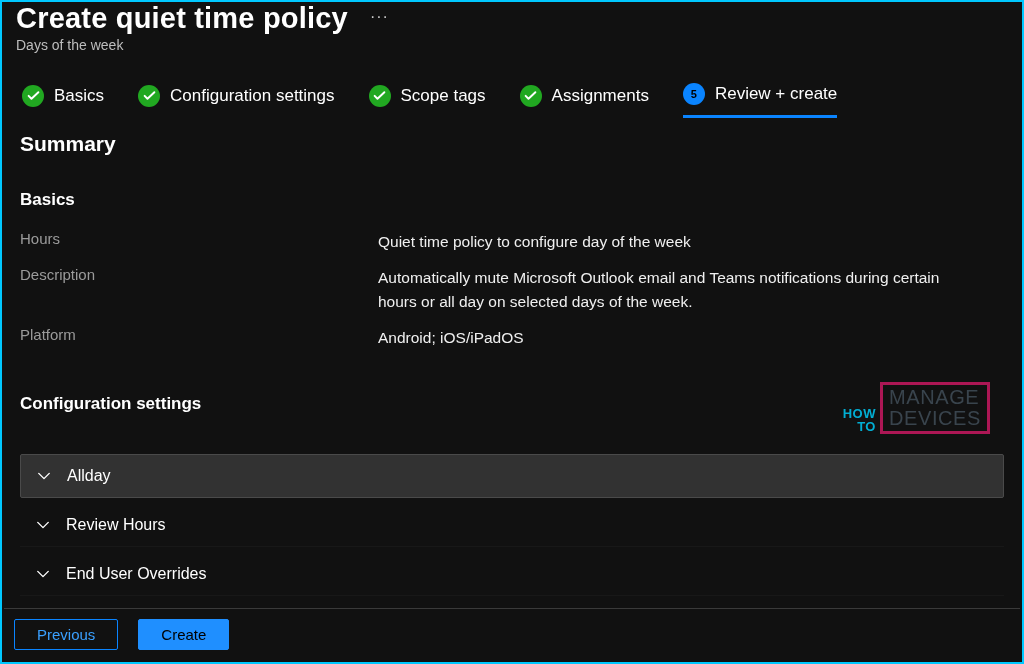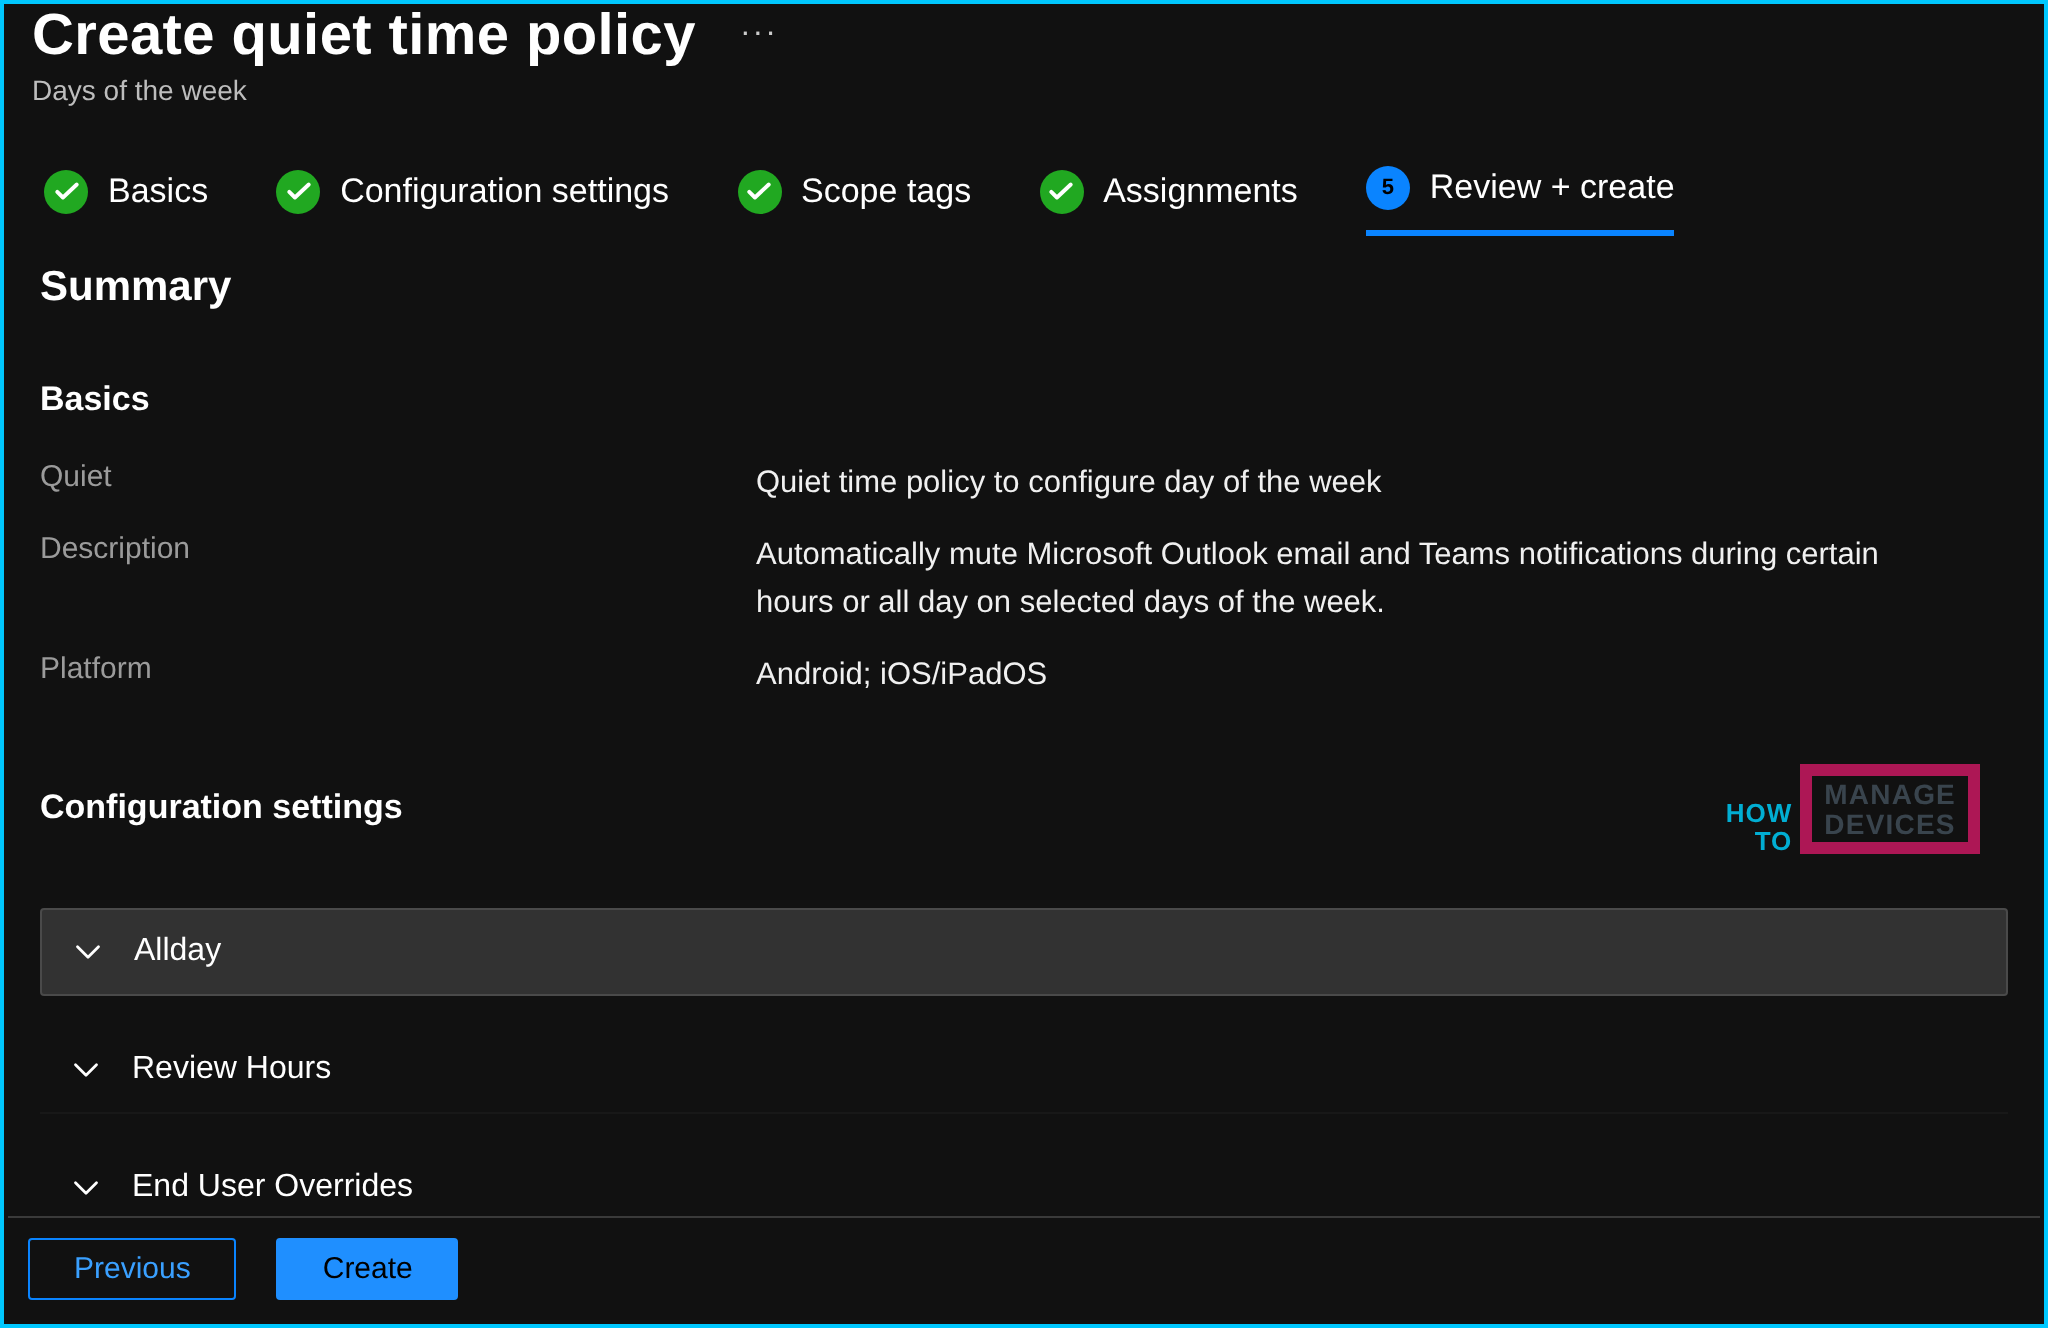--- a/index.html
+++ b/index.html
@@ -109,21 +109,21 @@
   }
   .config-h {
     font-size: 17px;
     font-weight: 600;
     margin-top: 44px;
     margin-bottom: 18px;
   }
   .accordion {
     display: flex;
     flex-direction: column;
-    gap: 16px;
+    gap: 6px;
     margin-top: 40px;
   }
   .acc-item {
     display: flex;
     align-items: center;
     gap: 16px;
     padding: 12px 16px;
     font-size: 16px;
     cursor: pointer;
     border-bottom: 1px solid rgba(255,255,255,0.03);
@@ -179,25 +179,25 @@
     align-items: flex-end;
     justify-content: flex-end;
     padding-right: 4px;
     color: #00bfe8;
     font-weight: 800;
     font-size: 13px;
     letter-spacing: 0.5px;
     line-height: 1.05;
   }
   .wm-right {
-    border: 6px solid #be185d;
+    border: 3px solid #be185d;
     padding: 2px 6px;
     color: #3e4a54;
-    font-weight: 700;
-    font-size: 14px;
+    font-weight: 400;
+    font-size: 20px;
     letter-spacing: 0.6px;
     line-height: 1.05;
     display: flex;
     flex-direction: column;
     justify-content: center;
   }
 </style>
 </head>
 <body>
 
@@ -247,21 +247,21 @@
     <span>Review + create</span>
   </div>
 </div>
 
 <div class="content">
   <div class="section-h">Summary</div>
 
   <div class="subsection-h">Basics</div>
 
   <div class="kv-row">
-    <div class="kv-label">Quiet</div>
+    <div class="kv-label">Hours</div>
     <div class="kv-value">Quiet time policy to configure day of the week</div>
   </div>
   <div class="kv-row">
     <div class="kv-label">Description</div>
     <div class="kv-value">Automatically mute Microsoft Outlook email and Teams notifications during certain hours or all day on selected days of the week.</div>
   </div>
   <div class="kv-row">
     <div class="kv-label">Platform</div>
     <div class="kv-value">Android; iOS/iPadOS</div>
   </div>

